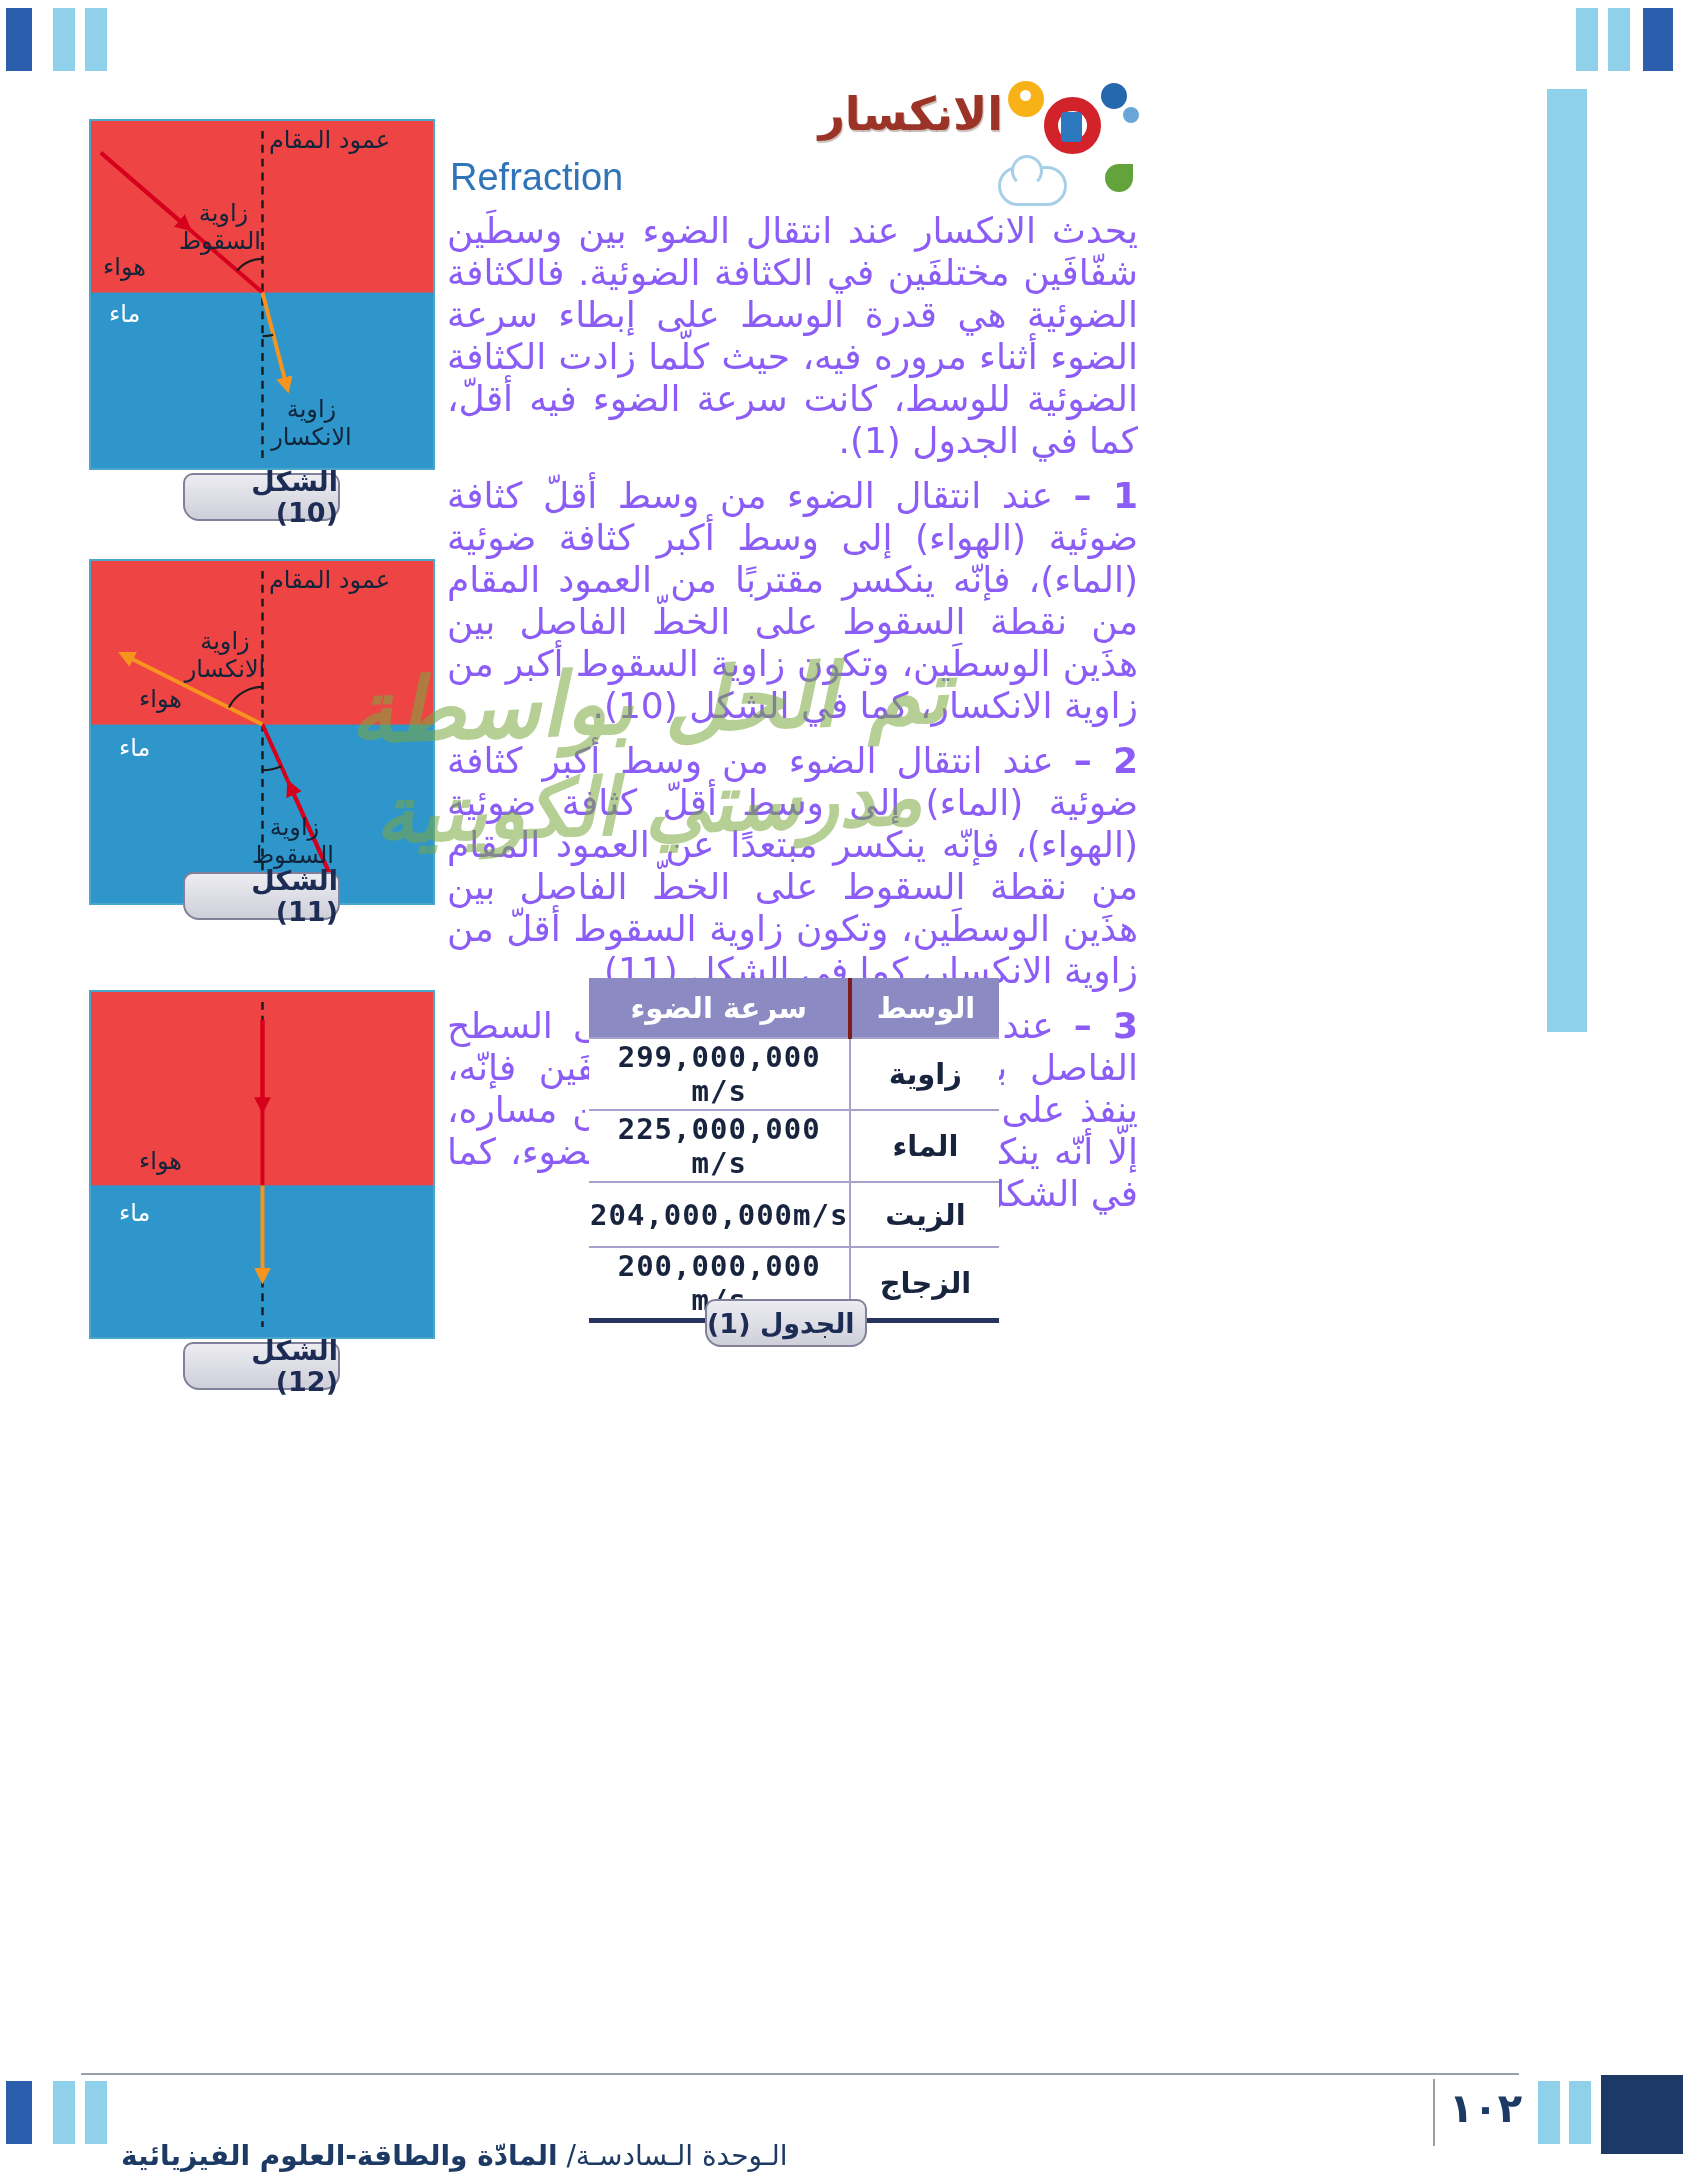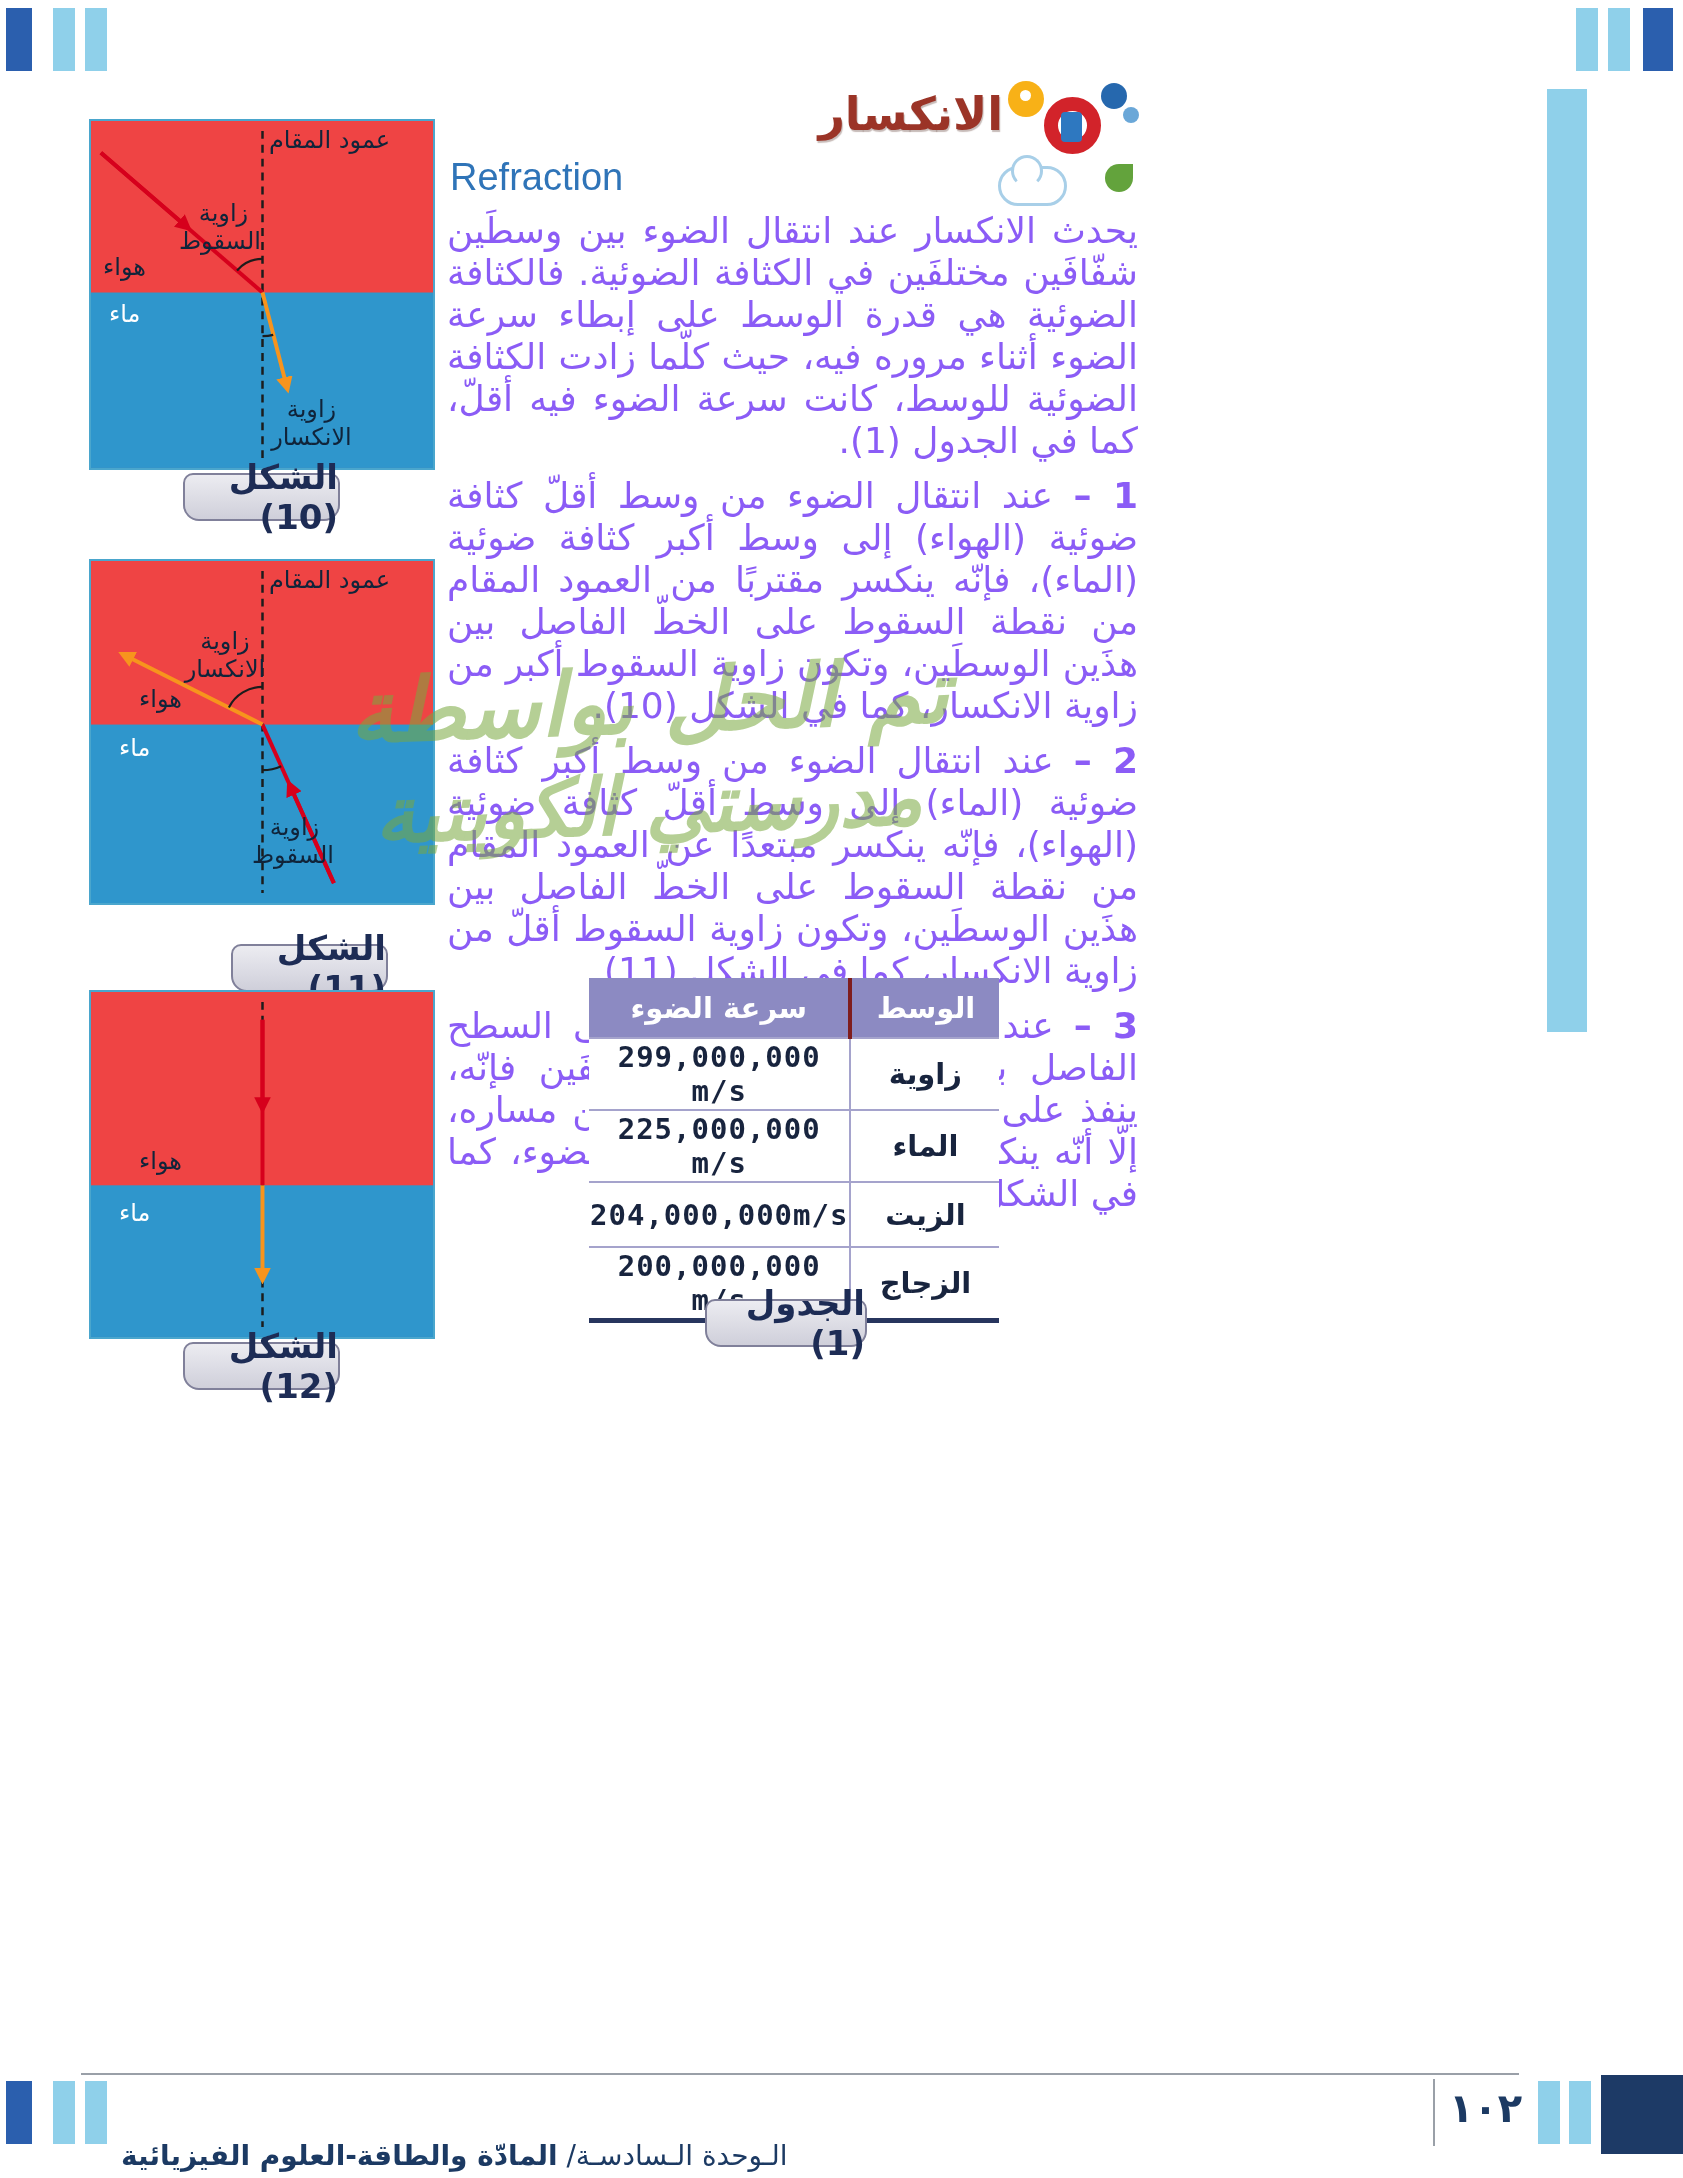--- a/index.html
+++ b/index.html
@@ -36,21 +36,21 @@
   .body-col p.bold{font-weight:bold;}
   .marker{font-weight:bold;unicode-bidi:isolate;}
 
   
   .fig{position:absolute;left:89px;width:342px;background:#ef4444;border:2.5px solid #4aa6cd;box-sizing:content-box;}
   .fig svg{display:block;}
   .fig .lbl{position:absolute;font-size:24px;color:#10243a;direction:rtl;line-height:1.15;}
   .fig .lbl.center{text-align:center;}
   .fig .lbl.white{color:#ffffff;}
 
-  .cap{position:absolute;width:153px;height:44px;background:linear-gradient(180deg,#ececf1,#cfcfda);border:2.5px solid #80809a;border-radius:10px 10px 16px 16px;display:flex;align-items:center;justify-content:flex-end;font-size:34px;font-weight:bold;color:#1d2c55;direction:rtl;}
+  .cap{position:absolute;width:153px;height:44px;background:linear-gradient(180deg,#ececf1,#cfcfda);border:2.5px solid #80809a;border-radius:10px 10px 16px 16px;display:flex;align-items:center;justify-content:flex-end;font-size:27px;font-weight:bold;color:#1d2c55;direction:rtl;}
 
   
   .media-table{position:absolute;left:589px;top:978px;border-collapse:collapse;direction:rtl;border-bottom:5px solid #27355e;}
   .media-table th{background:#8c8ac2;color:#ffffff;font-size:29px;font-weight:bold;height:57px;text-align:center;}
   .media-table th:first-child{border-left:4px solid #7f1d1d;}
   .media-table td{background:#fff;height:61px;text-align:center;border-top:2.5px solid #a5a3cc;color:#18243e;}
   .media-table td:first-child{border-left:2.5px solid #a5a3cc;font-size:29px;font-weight:bold;}
   .media-table td:last-child{font-family:"DejaVu Sans Mono",monospace;font-size:29px;font-weight:600;direction:ltr;letter-spacing:1px;}
 
   
@@ -154,21 +154,21 @@
       <div>زاوية</div>
       <div>الانكسار</div>
     </div>
     <div class="lbl" style="left:48px;top:125px;">هواء</div>
     <div class="lbl white" style="left:28px;top:174px;">ماء</div>
     <div class="lbl center" style="left:164px;top:253px;width:79px;">
       <div>زاوية</div>
       <div>السقوط</div>
     </div>
   </div>
-  <div class="cap" style="left:183px;top:944px;margin-left:48px;">
+  <div class="cap" style="left:183px;top:872px;">
       <span>الشكل (11)</span>
     </div>
 
   <div class="fig" style="top:990px;height:345px;">
     <svg width="342" height="345" viewBox="0 0 345 348">
       <defs>
         <marker id="ar12r" viewBox="0 0 10 10" refX="7" refY="5" markerWidth="4.2" markerHeight="4.2" orient="auto">
             <path d="M0,0L10,5L0,10Z" fill="#d6001c"></path>
           </marker>
         <marker id="ar12o" viewBox="0 0 10 10" refX="7" refY="5" markerWidth="4.2" markerHeight="4.2" orient="auto">

